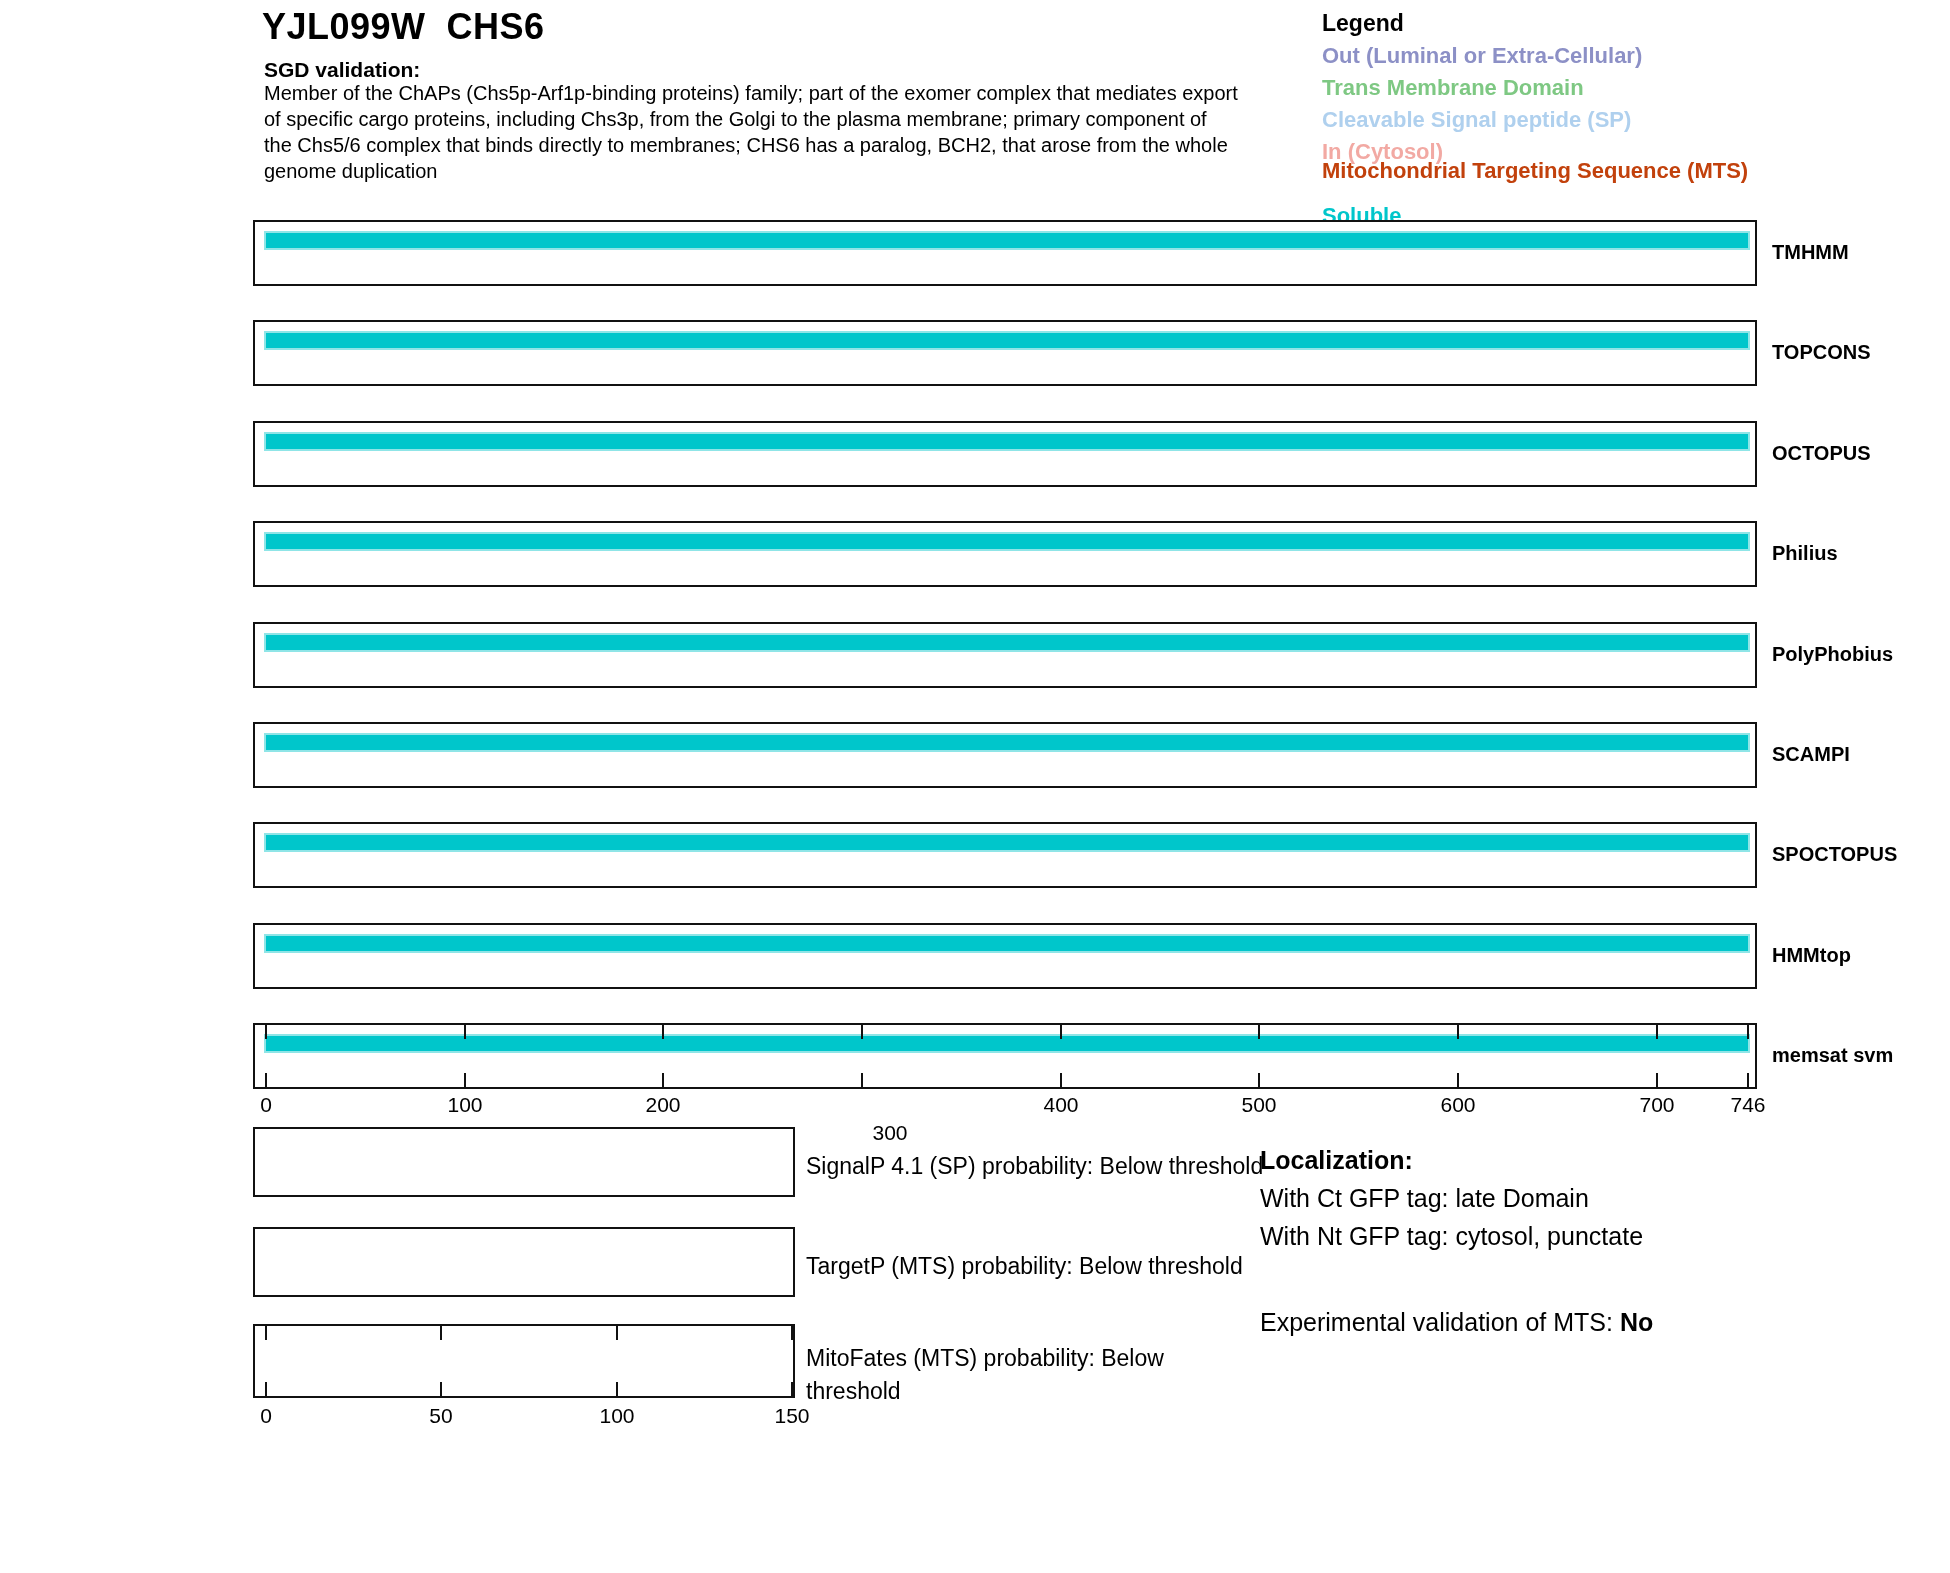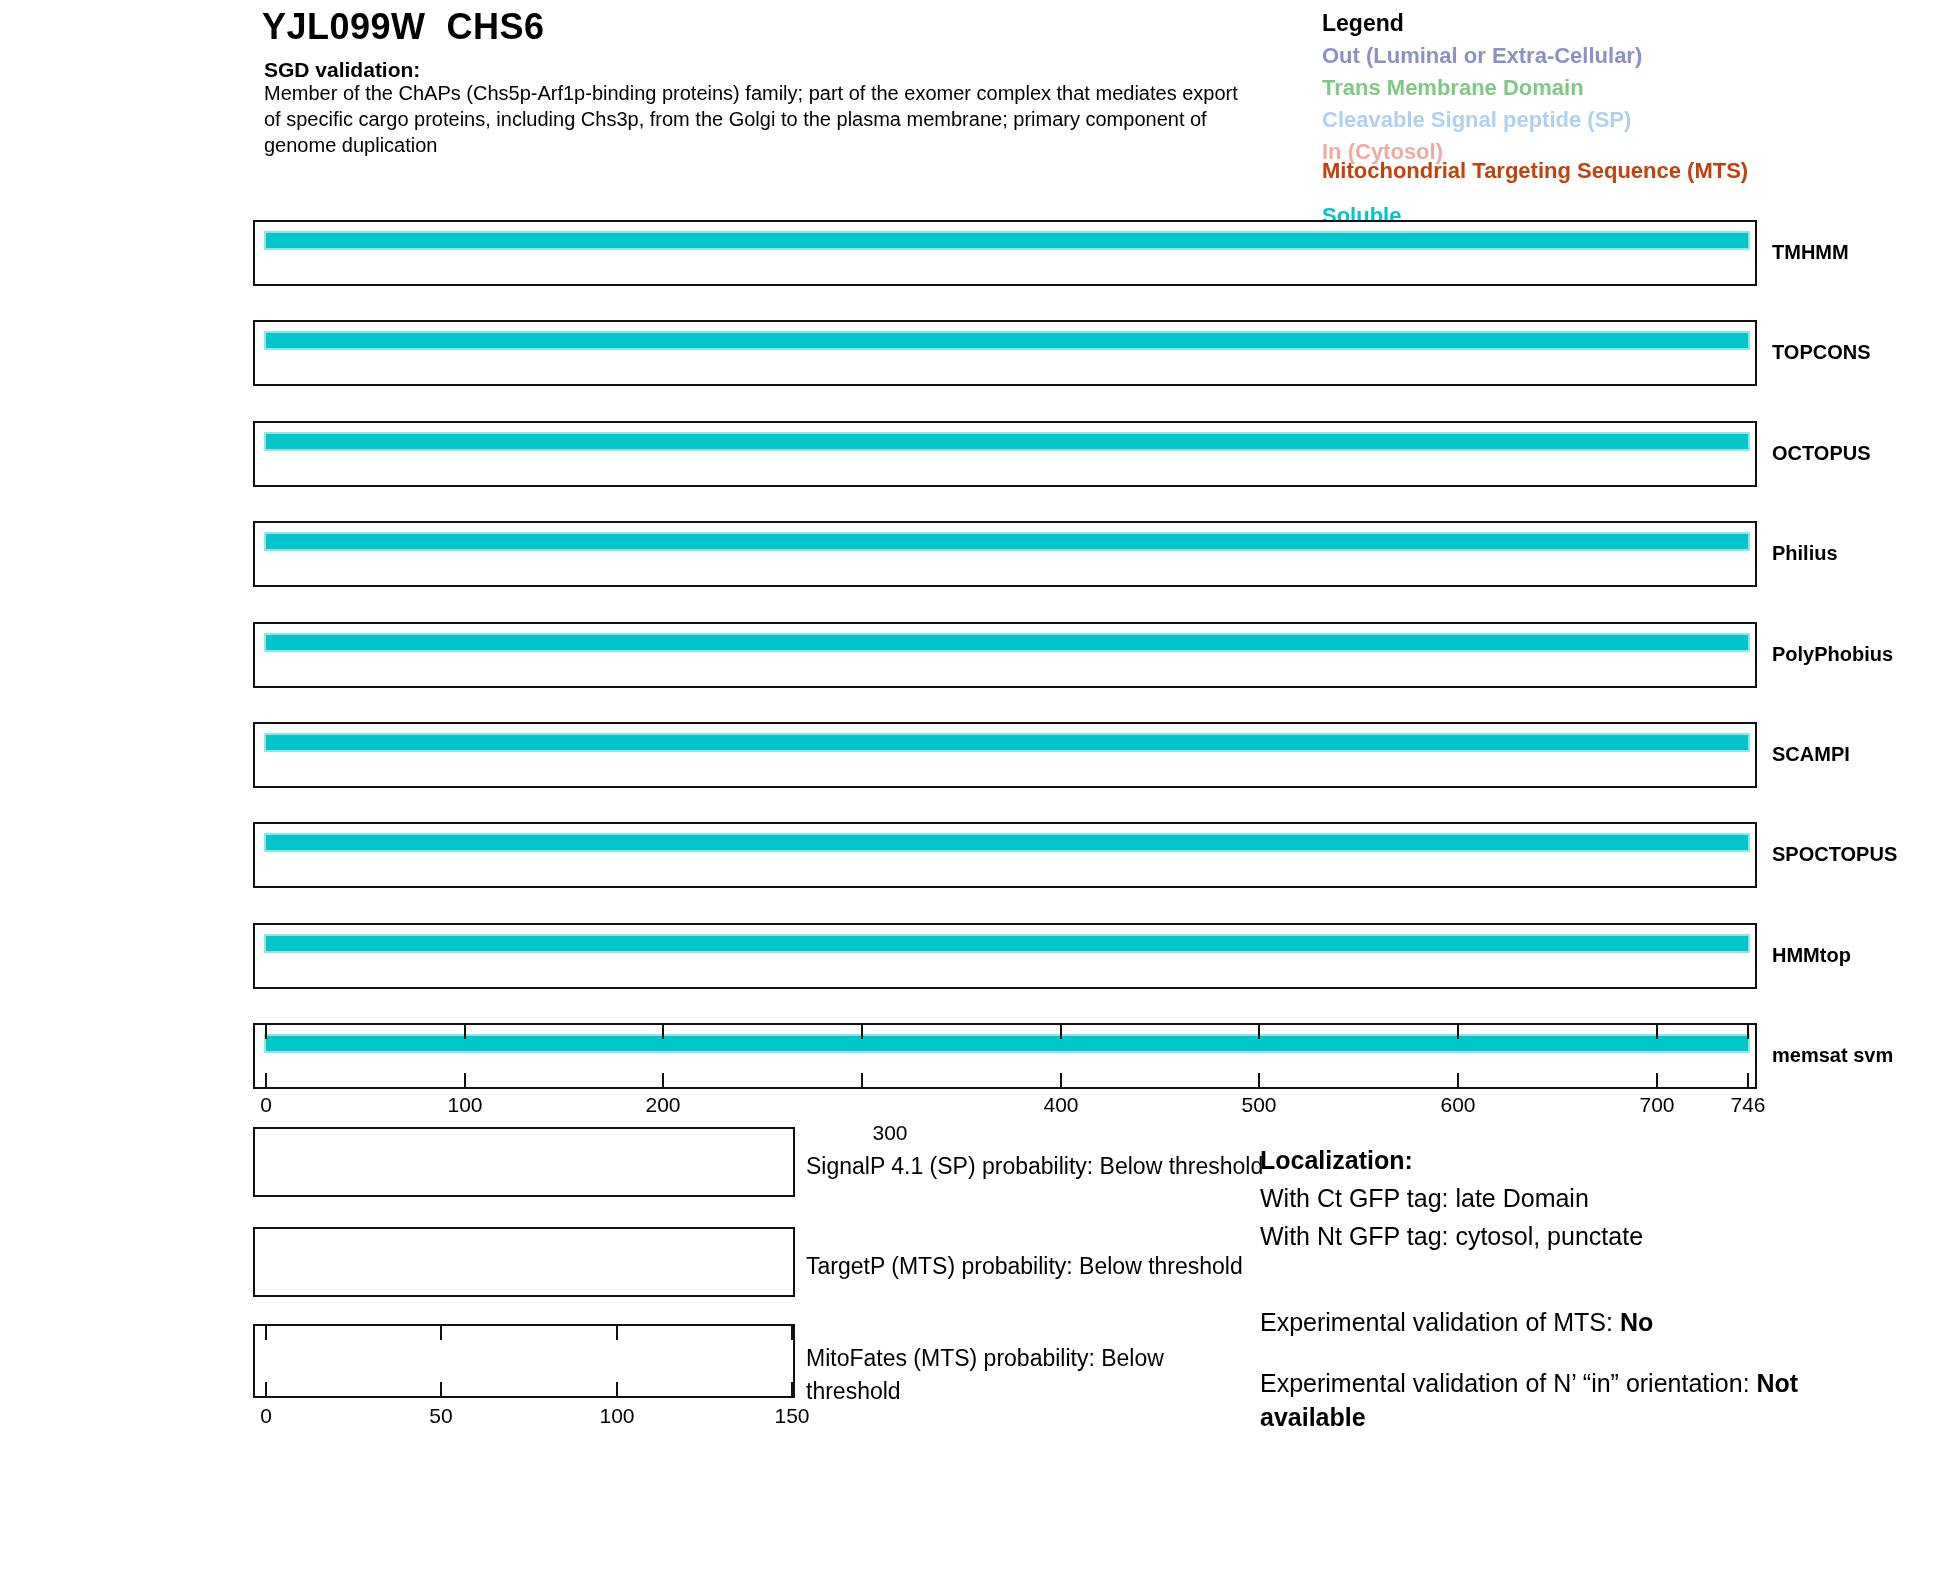--- a/index.html
+++ b/index.html
@@ -27,20 +27,21 @@
 </head>
 <body>
 
 <div id="page">
 
   <div class="page-title">YJL099W  CHS6</div>
   <div class="sgd-label">SGD validation:</div>
   <div id="desc">
       <div class="desc-line">Member of the ChAPs (Chs5p-Arf1p-binding proteins) family; part of the exomer complex that mediates export</div>
       <div class="desc-line">of specific cargo proteins, including Chs3p, from the Golgi to the plasma membrane; primary component of</div>
+      <div class="desc-line">the Chs5/6 complex that binds directly to membranes; CHS6 has a paralog, BCH2, that arose from the whole</div>
       <div class="desc-line">genome duplication</div>
     </div>
 
   <div id="legend">
     <div class="legend-title">Legend</div>
   <div class="legend-item" style="top: 33px; color: rgb(140, 144, 198);">Out (Luminal or Extra-Cellular)</div>
       <div class="legend-item" style="top: 65px; color: rgb(126, 200, 131);">Trans Membrane Domain</div>
       <div class="legend-item" style="top: 97px; color: rgb(175, 208, 238);">Cleavable Signal peptide (SP)</div>
       <div class="legend-item" style="top: 129px; color: rgb(242, 169, 163);">In (Cytosol)</div>
       <div class="legend-item" style="top: 148px; color: #c2410c;">Mitochondrial Targeting Sequence (MTS)</div>
@@ -130,15 +131,14 @@
       <div class="axis-num" style="left: 617px; top: 1404px;">100</div>
       <div class="tick" style="left: 791px; top: 1326px;"></div>
       <div class="tick" style="left: 791px; top: 1382px;"></div>
       <div class="axis-num" style="left: 792px; top: 1404px;">150</div>
     </div>
 
   <div class="rtext rbold" style="top:1146px">Localization:</div>
   <div class="rtext" style="top:1184px">With Ct GFP tag: late Domain</div>
   <div class="rtext" style="top:1222px">With Nt GFP tag: cytosol, punctate</div>
   <div class="rtext" style="top:1308px"><span>Experimental validation of MTS: </span><span class="rbold">No</span></div>
-  <div class="rwrap" style="top:1366px"><span>Experimental validation of N’ “in” orientation: </span><span class="rbold">Not available</span></div>
 
 </div>
 
 </body></html>

